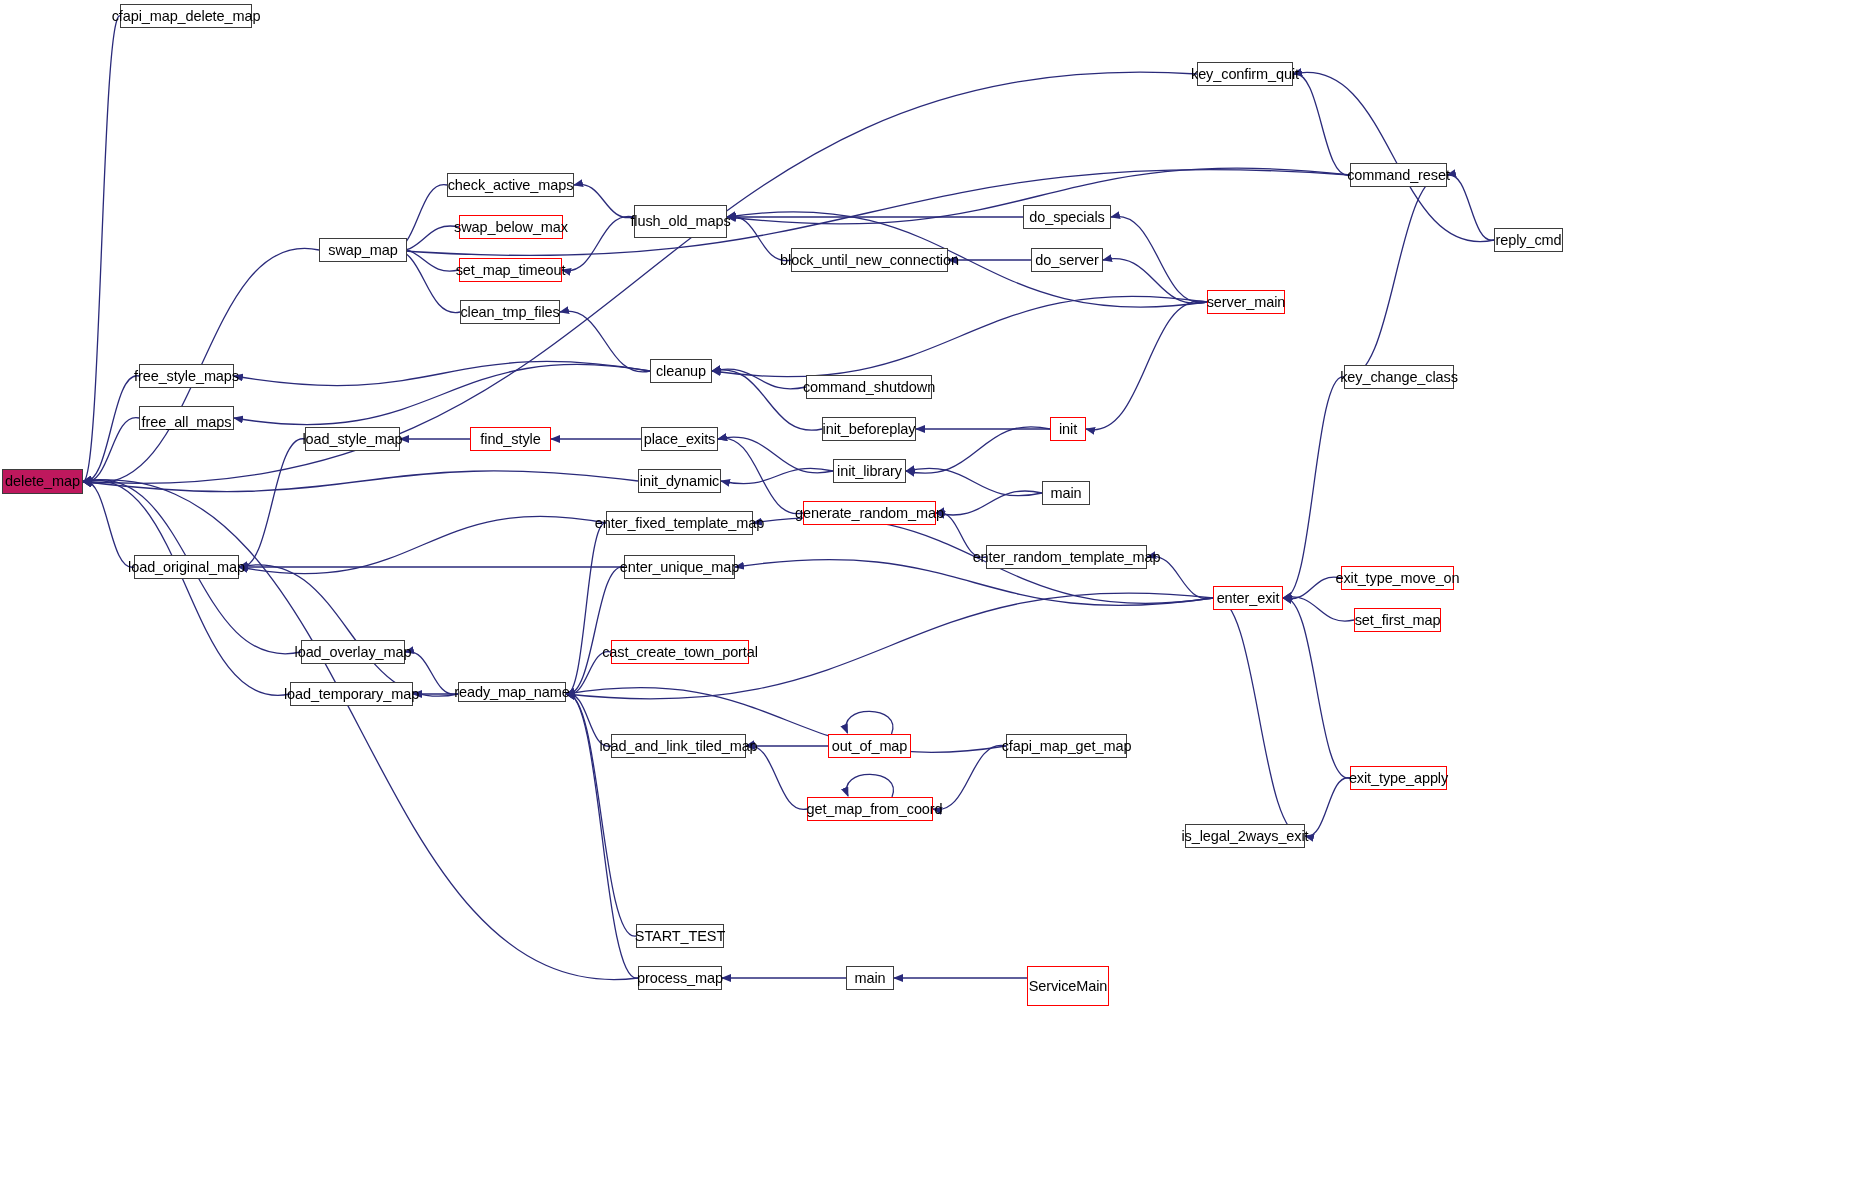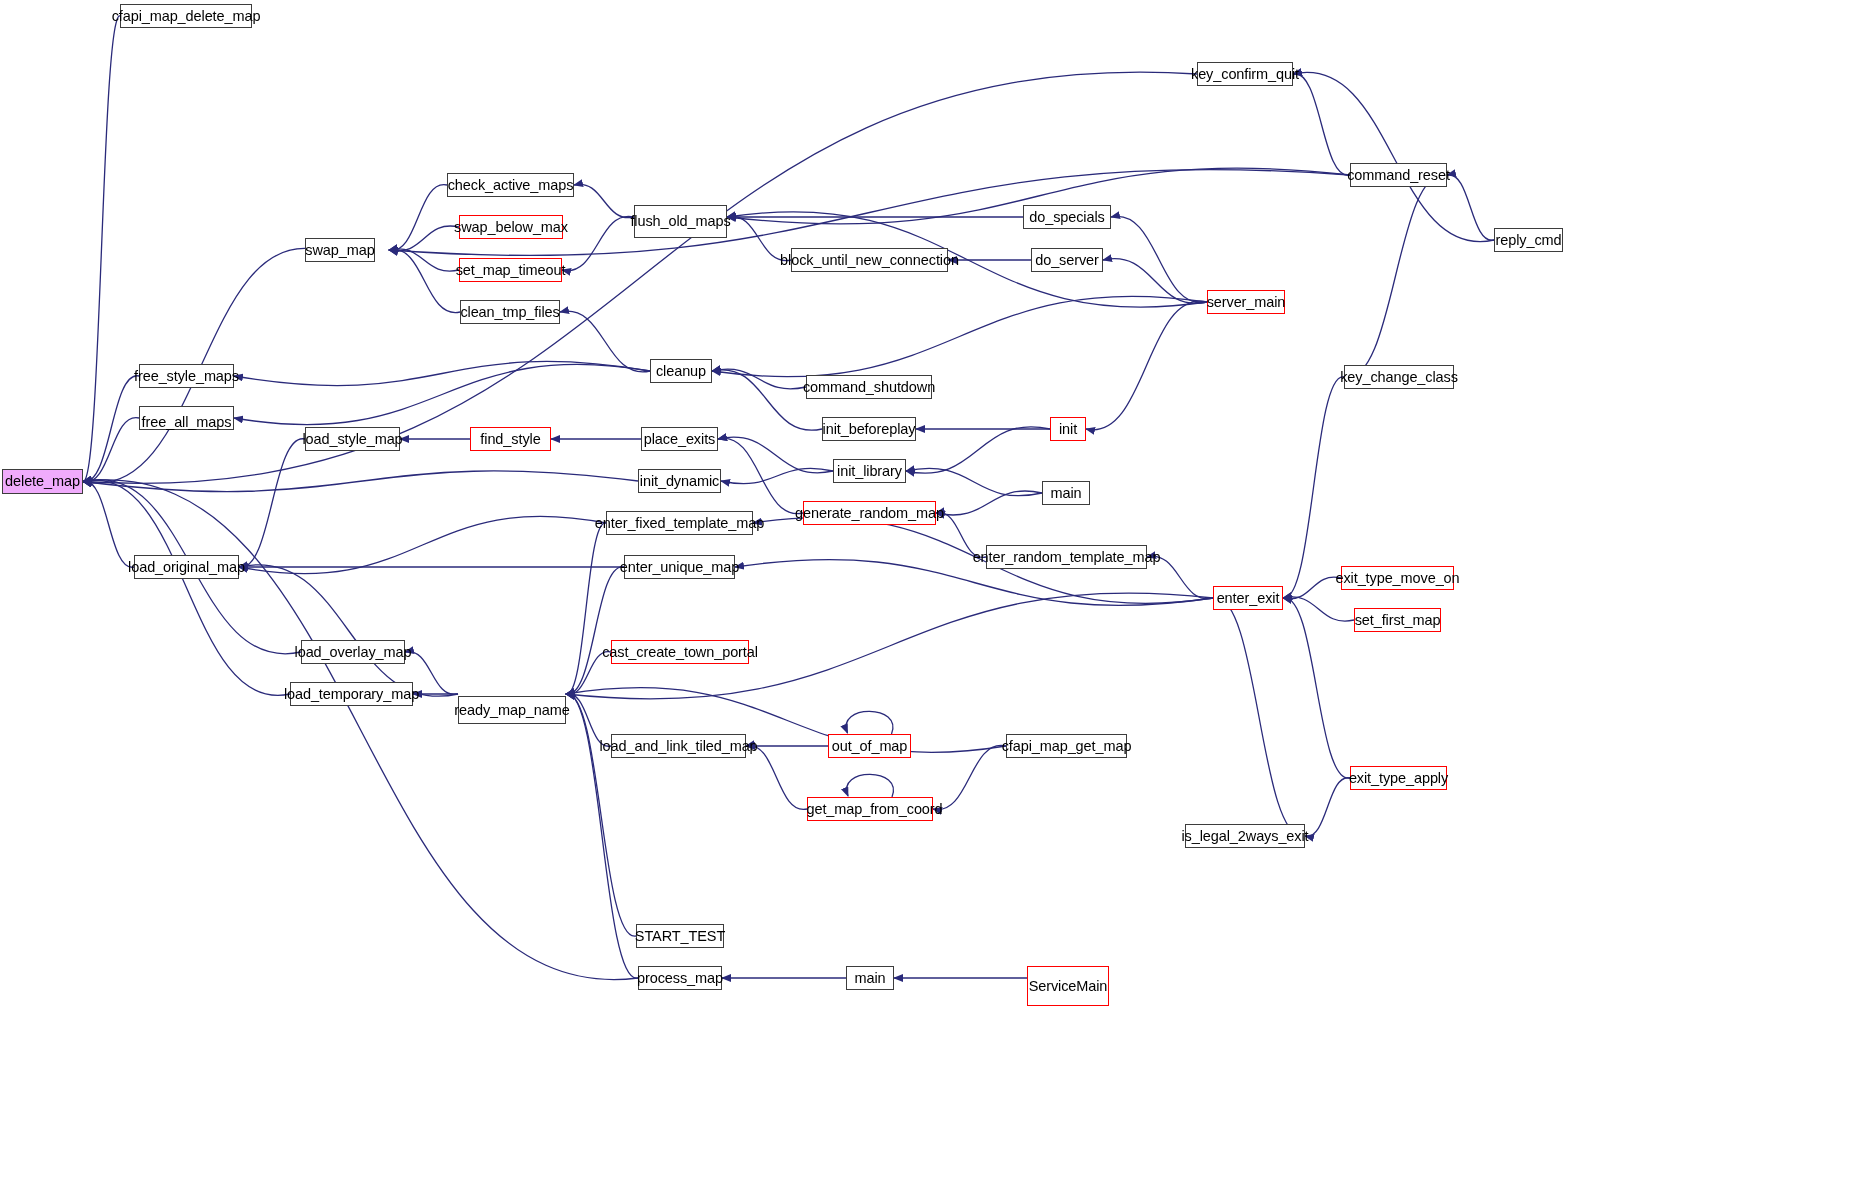--- a/index.html
+++ b/index.html
@@ -35,21 +35,21 @@
     color: #000000;
     white-space: nowrap;
     line-height: 1;
     letter-spacing: -0.1px;
     cursor: pointer;
   }
   .node.red {
     border: 1px solid #ff0000;
   }
   .node.current {
-    background: #f0abfc;
+    background: #be185d;
     border: 1px solid #3d3d3d;
   }
   .node .lbl {
     pointer-events: none;
     padding: 0 5px;
   }
 </style>
 </head>
 <body>
 
@@ -150,21 +150,21 @@
       </div>
       <div class="node" style="left: 447px; top: 173px; width: 127px; height: 24px;">
         <span class="lbl">check_active_maps</span>
       </div>
       <div class="node" style="left: 634px; top: 205px; width: 93px; height: 33px;">
         <span class="lbl">flush_old_maps</span>
       </div>
       <div class="node" style="left: 1023px; top: 205px; width: 88px; height: 24px;">
         <span class="lbl">do_specials</span>
       </div>
-      <div class="node" style="left: 305px; top: 238px; width: 70px; height: 24px;">
+      <div class="node" style="left: 319px; top: 238px; width: 88px; height: 24px;">
         <span class="lbl">swap_map</span>
       </div>
       <div class="node red" style="left: 459px; top: 215px; width: 104px; height: 24px;">
         <span class="lbl">swap_below_max</span>
       </div>
       <div class="node" style="left: 1494px; top: 228px; width: 69px; height: 24px;">
         <span class="lbl">reply_cmd</span>
       </div>
       <div class="node" style="left: 791px; top: 248px; width: 157px; height: 24px;">
         <span class="lbl">block_until_new_connection</span>
@@ -249,21 +249,21 @@
       </div>
       <div class="node" style="left: 301px; top: 640px; width: 104px; height: 24px;">
         <span class="lbl">load_overlay_map</span>
       </div>
       <div class="node red" style="left: 611px; top: 640px; width: 138px; height: 24px;">
         <span class="lbl">cast_create_town_portal</span>
       </div>
       <div class="node" style="left: 290px; top: 682px; width: 123px; height: 24px;">
         <span class="lbl">load_temporary_map</span>
       </div>
-      <div class="node" style="left: 458px; top: 696px; width: 108px; height: 28px;">
+      <div class="node" style="left: 458px; top: 682px; width: 108px; height: 20px;">
         <span class="lbl">ready_map_name</span>
       </div>
       <div class="node" style="left: 611px; top: 734px; width: 135px; height: 24px;">
         <span class="lbl">load_and_link_tiled_map</span>
       </div>
       <div class="node red" style="left: 828px; top: 734px; width: 83px; height: 24px;">
         <span class="lbl">out_of_map</span>
       </div>
       <div class="node" style="left: 1006px; top: 734px; width: 121px; height: 24px;">
         <span class="lbl">cfapi_map_get_map</span>

